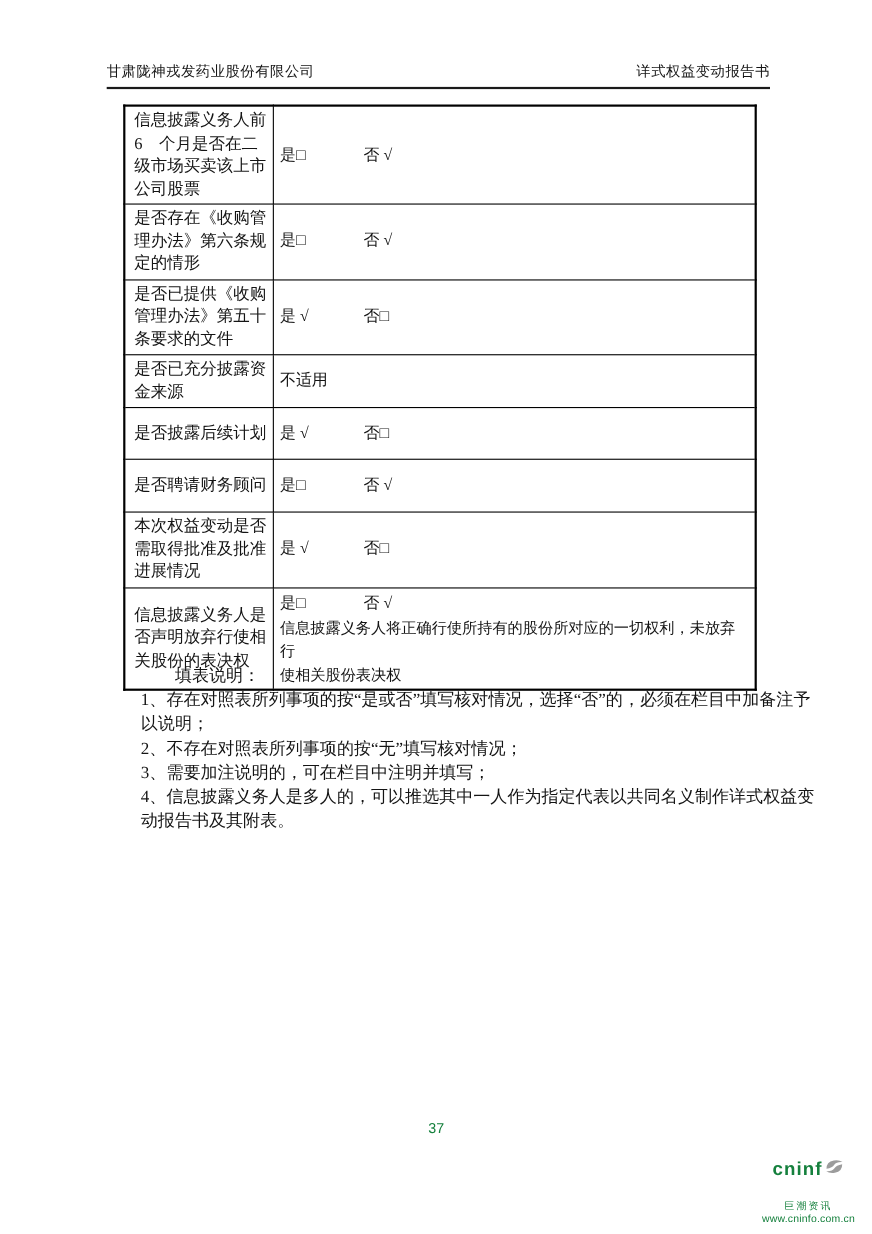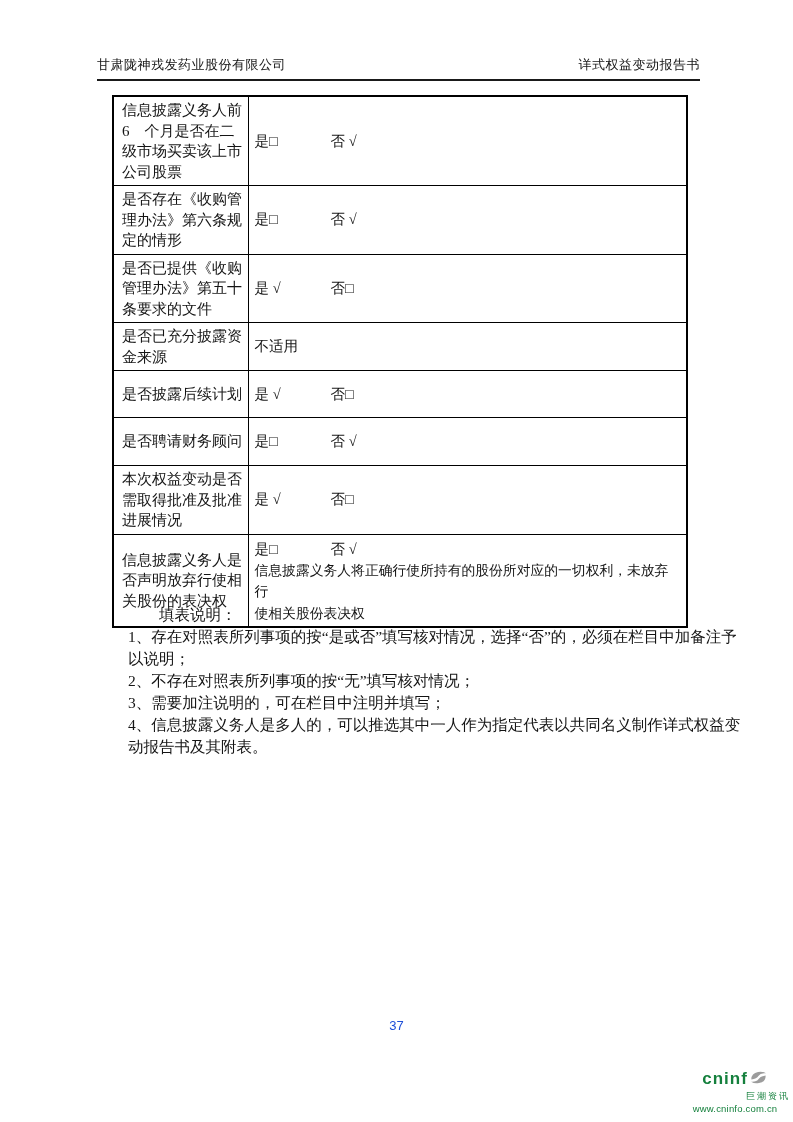--- a/index.html
+++ b/index.html
@@ -38,33 +38,33 @@
   
   .notes{
     position:absolute;top:604px;left:88px;width:665px;
     font-size:15.5px;line-height:22px;margin-left:40px;
   }
   .notes-title{margin:0;text-indent:31px;}
   .note-item{margin:0;white-space:pre-line;}
   
   .page-number{
     position:absolute;top:1018px;left:0;width:793px;text-align:center;
-    font-family:"Liberation Sans", sans-serif;font-size:13px;color:#1d4ed8;
+    font-family:"Liberation Sans", sans-serif;font-size:13px;color:#15803d;
   }
   
   .cninfo-logo{
     position:absolute;right:3px;bottom:9px;width:110px;
     text-align:center;color:#15803d;
     font-family:"Liberation Sans", sans-serif;line-height:1;
   }
   .logo-brand-row{
     display:flex;align-items:center;justify-content:center;gap:1px;
   }
   .logo-brand{font-size:17px;font-weight:bold;letter-spacing:1px;}
-  .logo-caption{font-size:9px;letter-spacing:2px;margin-top:2px;text-align:right;}
+  .logo-caption{font-size:9px;letter-spacing:2px;margin-top:18px;}
   .logo-url{font-size:9.5px;letter-spacing:0.2px;margin-top:3px;}
 </style>
 </head>
 <body>
 
 <div class="page-header">
   <span>甘肃陇神戎发药业股份有限公司</span>
   <span>详式权益变动报告书</span>
 </div>
 

